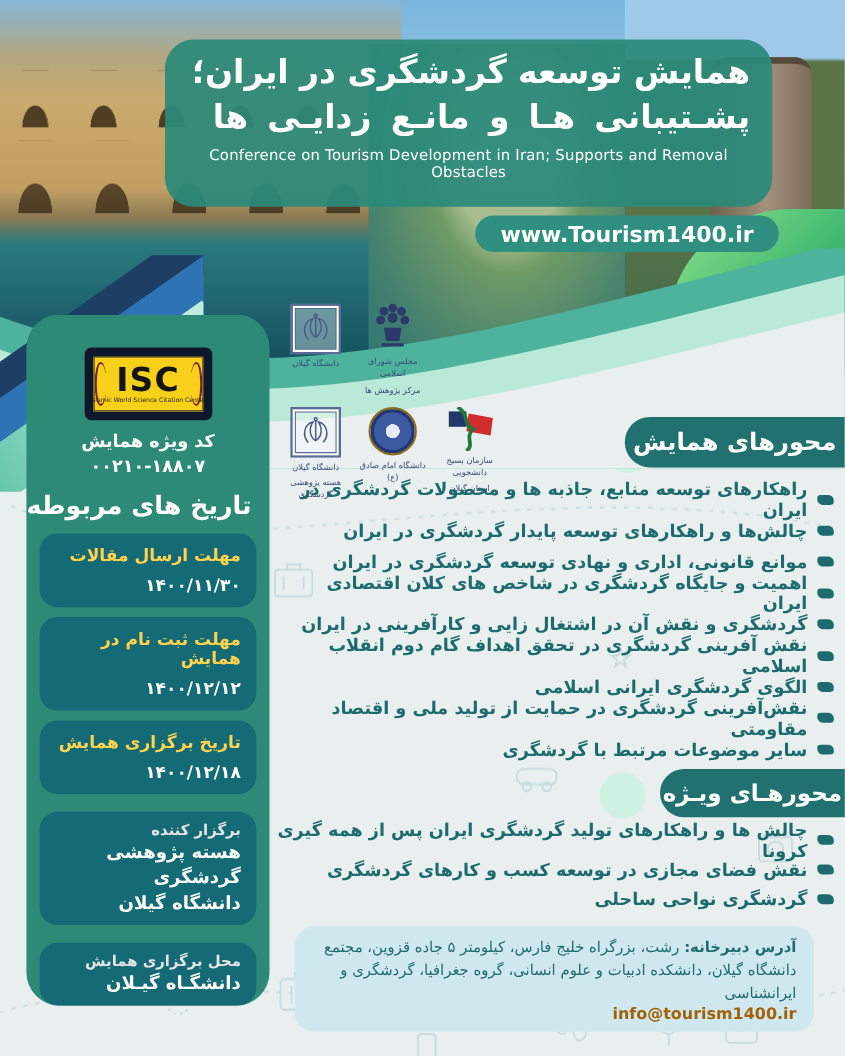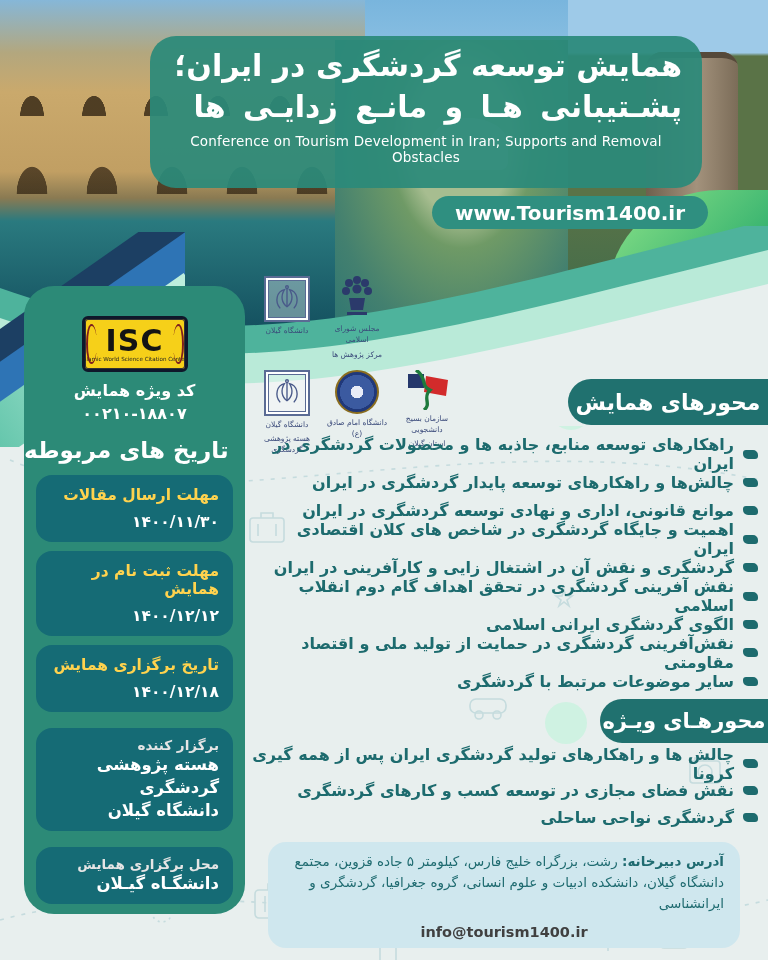--- a/index.html
+++ b/index.html
@@ -46,21 +46,21 @@
   .urlBadge{position:absolute;left:432px;top:186px;width:276px;height:33px;z-index:4;
     background:#2f8f80;border-radius:17px;color:#fff;font-weight:bold;font-size:20px;
     display:flex;align-items:center;justify-content:center;margin-top:10px;}
   
   .doodles{position:absolute;left:0;top:300px;width:768px;height:660px;z-index:1;}
   
   .sidebar{position:absolute;left:24px;top:286px;width:221px;height:628px;z-index:3;
     background:#2c8a77;border-radius:30px;box-sizing:border-box;padding-top:30px;direction:rtl;}
   .iscWrap{text-align:center;}
   .iscLogo{position:relative;display:inline-flex;flex-direction:column;align-items:center;justify-content:center;
-    width:100px;height:50px;background:#f6d019;border:3px solid #0f172a;border-radius:6px;
+    width:100px;height:50px;background:#f6d019;border:8px solid #0f172a;border-radius:6px;
     box-shadow:inset 0 0 0 1px #333;}
   .iscLogo:before,.iscLogo:after{content:"";position:absolute;top:5px;bottom:5px;width:9px;
     border:2px solid #7d1f1f;border-radius:50%;}
   .iscLogo:before{left:1px;border-right:none;}
   .iscLogo:after{right:1px;border-left:none;}
   .iscTxt{font-size:30px;font-weight:bold;color:#141414;line-height:.9;letter-spacing:1px;font-family:"DejaVu Sans",sans-serif;}
   .iscSub{font-size:5.6px;color:#222;margin-top:2px;white-space:nowrap;}
   .iscCodeLabel{color:#fff;font-weight:bold;font-size:16px;text-align:center;margin-top:9px;}
   .iscCode{color:#fff;font-weight:bold;font-size:16px;letter-spacing:2px;text-align:center;margin-top:4px;direction:ltr;}
   .sbTitle{color:#fff;font-weight:bold;font-size:23px;text-align:left;margin:14px 0 12px;}
@@ -91,21 +91,21 @@
   .tlist1{top:440px;}
   .tlist2{top:750px;}
   .titem{display:flex;align-items:center;height:28.4px;color:#1d6b6e;font-weight:bold;font-size:16px;}
   .tlist2 .titem{height:27px;}
   .tb{flex:0 0 auto;width:15px;height:9px;border-radius:3px 5px 3px 5px;background:#1d6b6e;margin-left:9px;}
   
   .addr{position:absolute;left:268px;top:842px;width:472px;min-height:70px;z-index:2;
     background:#cfe7ee;border-radius:18px;box-sizing:border-box;padding:9px 16px 8px;direction:rtl;}
   .addrText{color:#1f6b70;font-size:13.5px;line-height:1.55;text-align:right;}
   .addrText b{font-weight:bold;}
-  .email{color:#404040;font-weight:bold;font-size:14.5px;text-align:center;direction:ltr;margin-top:10px;}
+  .email{color:#a16207;font-weight:bold;font-size:14.5px;text-align:right;direction:ltr;margin-top:0;}
 </style>
 </head>
 <body>
 
 <div class="poster">
 
   <div class="photo">
     <div class="sky"></div>
     <div class="bridge">
       <div class="arches1"></div>

